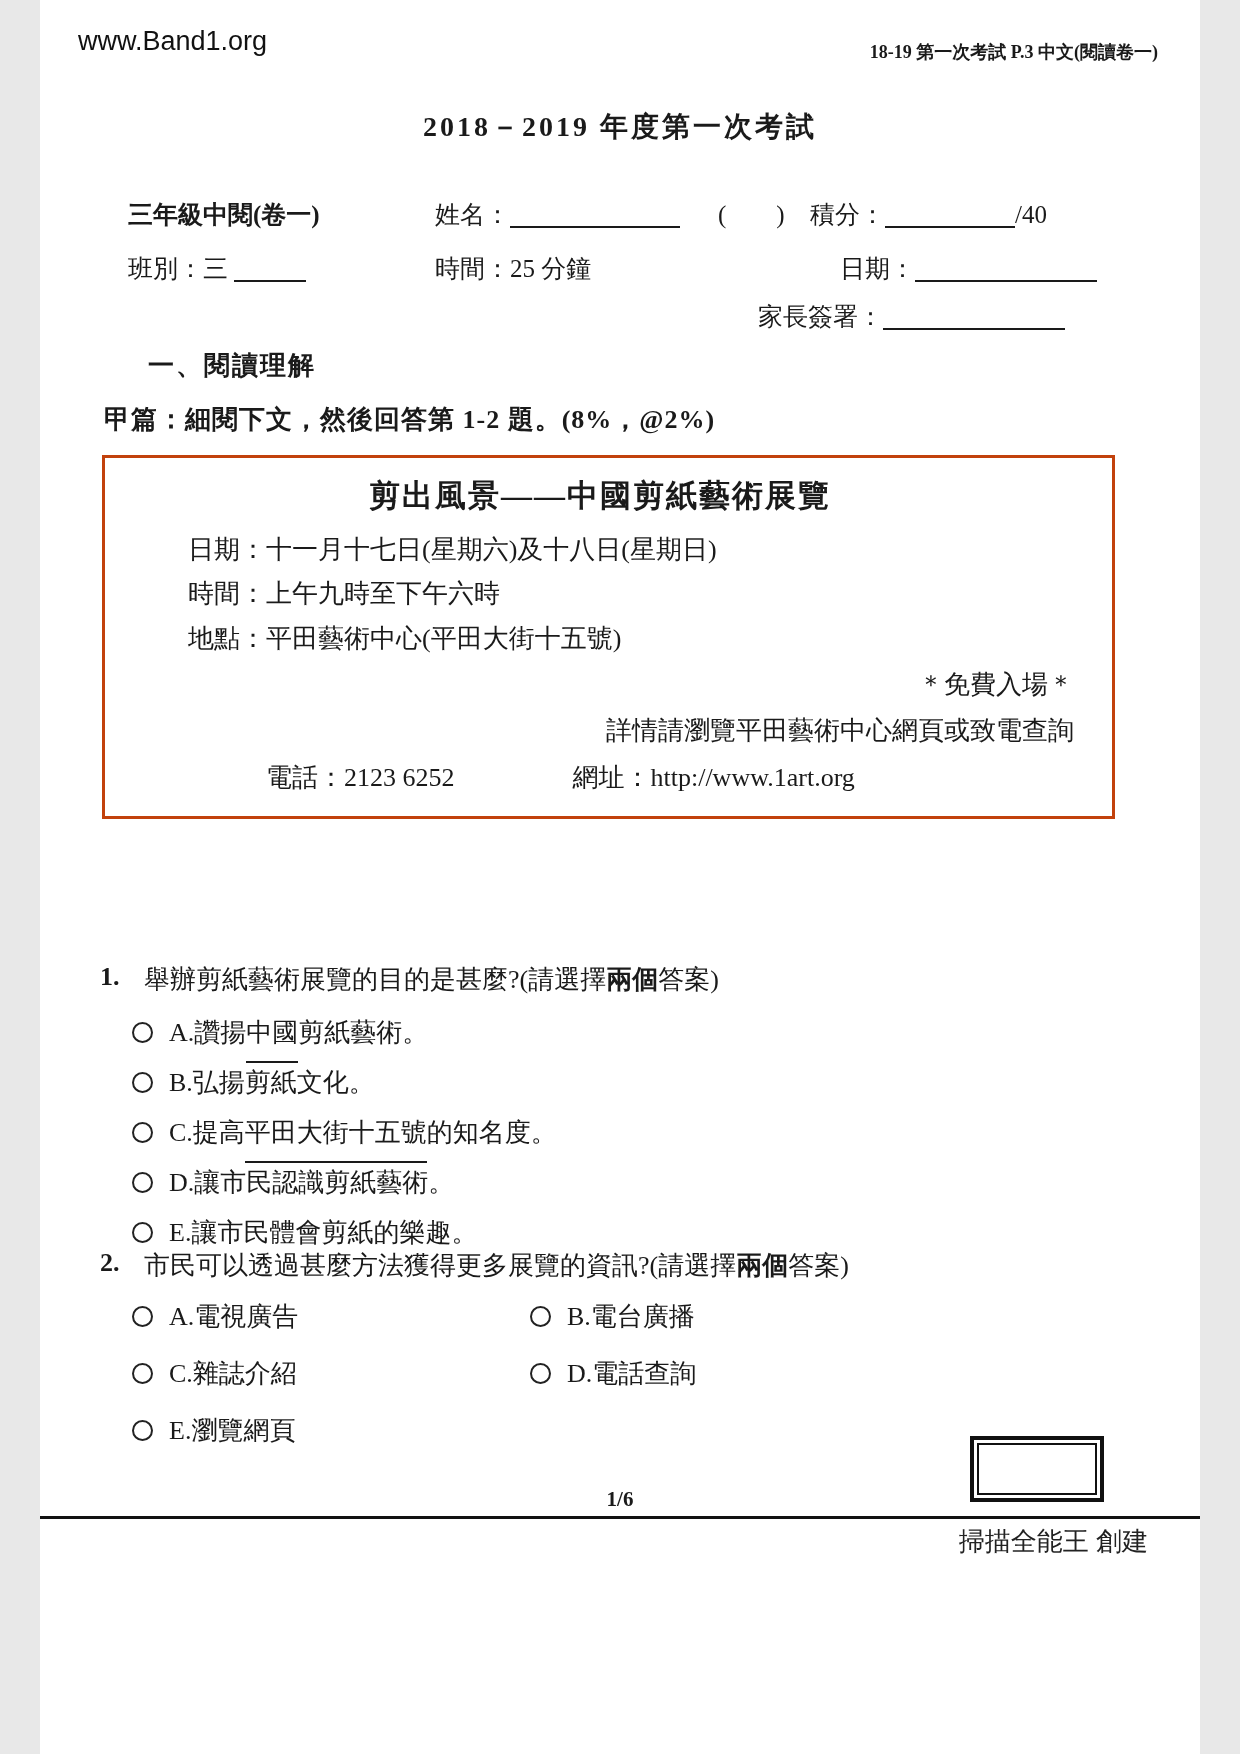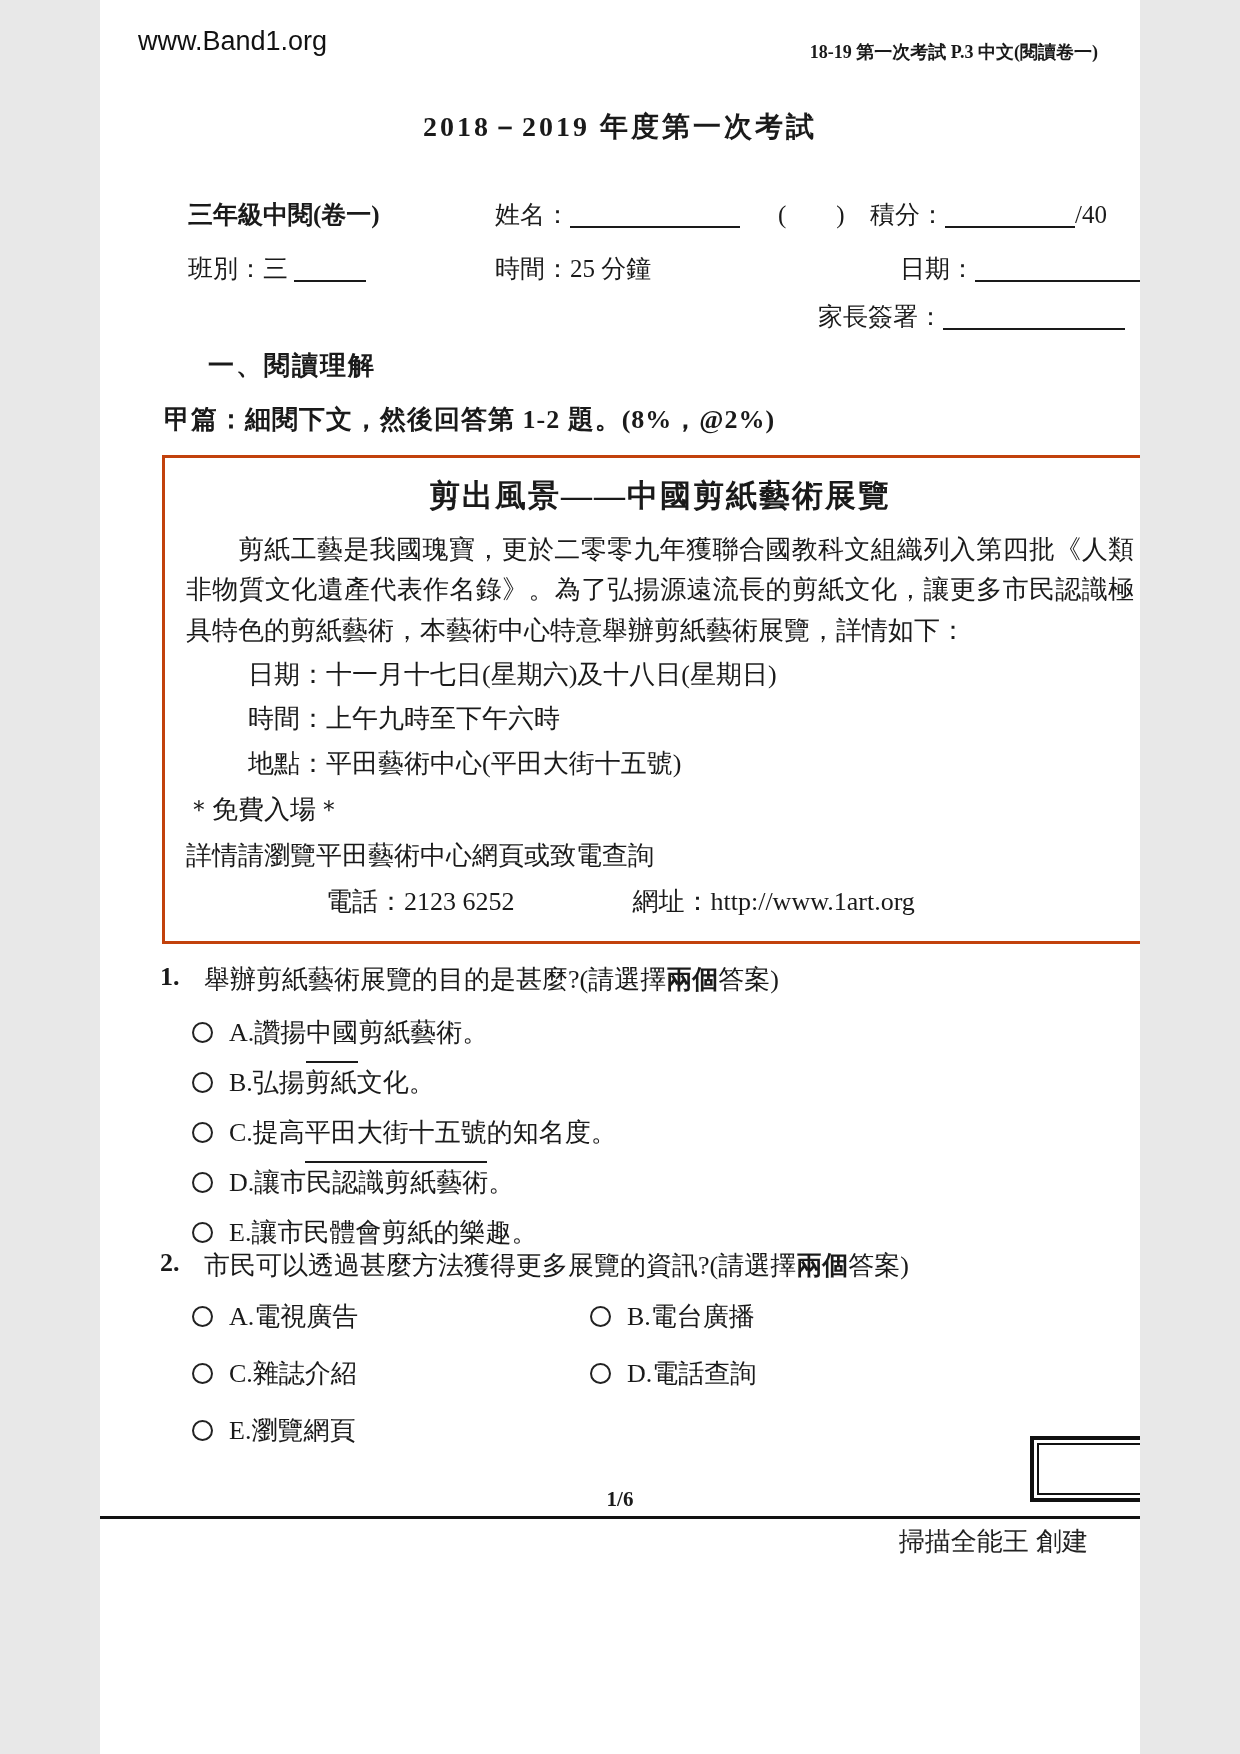--- a/index.html
+++ b/index.html
@@ -1,18 +1,18 @@
 <!DOCTYPE html>
 <html><head>
 <meta charset="utf-8">
 <style>
   html, body { margin: 0; padding: 0; background: #e8e8e8; }
   .page {
     position: relative;
-    width: 1040px;
+    width: 1160px;
     height: 1754px;
     margin: 0 auto;
     background: #ffffff;
     font-family: "Liberation Serif", "DejaVu Serif", serif;
     color: #1a1a1a;
     overflow: hidden;
   }
 
   .site {
     position: absolute; left: 38px; top: 26px;
@@ -51,21 +51,21 @@
     border: 3px solid #c2410c;
     padding: 12px 38px 18px 21px;
     font-size: 26px; line-height: 1.55;
   }
   .passage-title {
     text-align: center; font-size: 31px; font-weight: bold;
     letter-spacing: 2px; margin: 2px 0 10px 0;
   }
   .passage-body { text-indent: 2em; text-align: justify; }
   .passage-detail { margin-left: 62px; margin-top: 4px; }
-  .passage-center { text-align: left; margin-top: 6px; }
+  .passage-center { text-align: right; margin-top: 6px; }
   .passage-contact { display: flex; margin-left: 140px; gap: 118px; margin-top: 6px; }
 
   .question { position: absolute; font-size: 26px; }
   .stem { display: flex; }
   .qnum { width: 44px; font-weight: bold; }
   .emph { font-weight: bold; }
   .options { margin-top: 18px; margin-left: 32px; }
   .opt { display: flex; align-items: center; margin-bottom: 15px; }
   .radio {
     width: 17px; height: 17px; border: 2px solid #222;
@@ -129,21 +129,20 @@
 
   <div class="info-item" style="left:718px; top:300px;">
     <span>家長簽署：</span><span class="blank" style="width:182px;"></span>
   </div>
 
   <div class="section-heading">一、閱讀理解</div>
   <div class="instruction">甲篇：細閱下文，然後回答第 1-2 題。(8%，@2%)</div>
 
   <div class="passage-box">
     <div class="passage-title">剪出風景——中國剪紙藝術展覽</div>
-    <div class="passage-body">剪紙工藝是我國瑰寶，更於二零零九年獲聯合國教科文組織列入第四批《人類非物質文化遺產代表作名錄》。為了弘揚源遠流長的剪紙文化，讓更多市民認識極具特色的剪紙藝術，本藝術中心特意舉辦剪紙藝術展覽，詳情如下：</div>
     <div class="passage-detail">日期：十一月十七日(星期六)及十八日(星期日)</div>
     <div class="passage-detail">時間：上午九時至下午六時</div>
     <div class="passage-detail">地點：平田藝術中心(平田大街十五號)</div>
     <div class="passage-center">＊免費入場＊</div>
     <div class="passage-center">詳情請瀏覽平田藝術中心網頁或致電查詢</div>
     <div class="passage-contact">
       <span>電話：2123 6252</span>
       <span>網址：http://www.1art.org</span>
     </div>
   </div>

